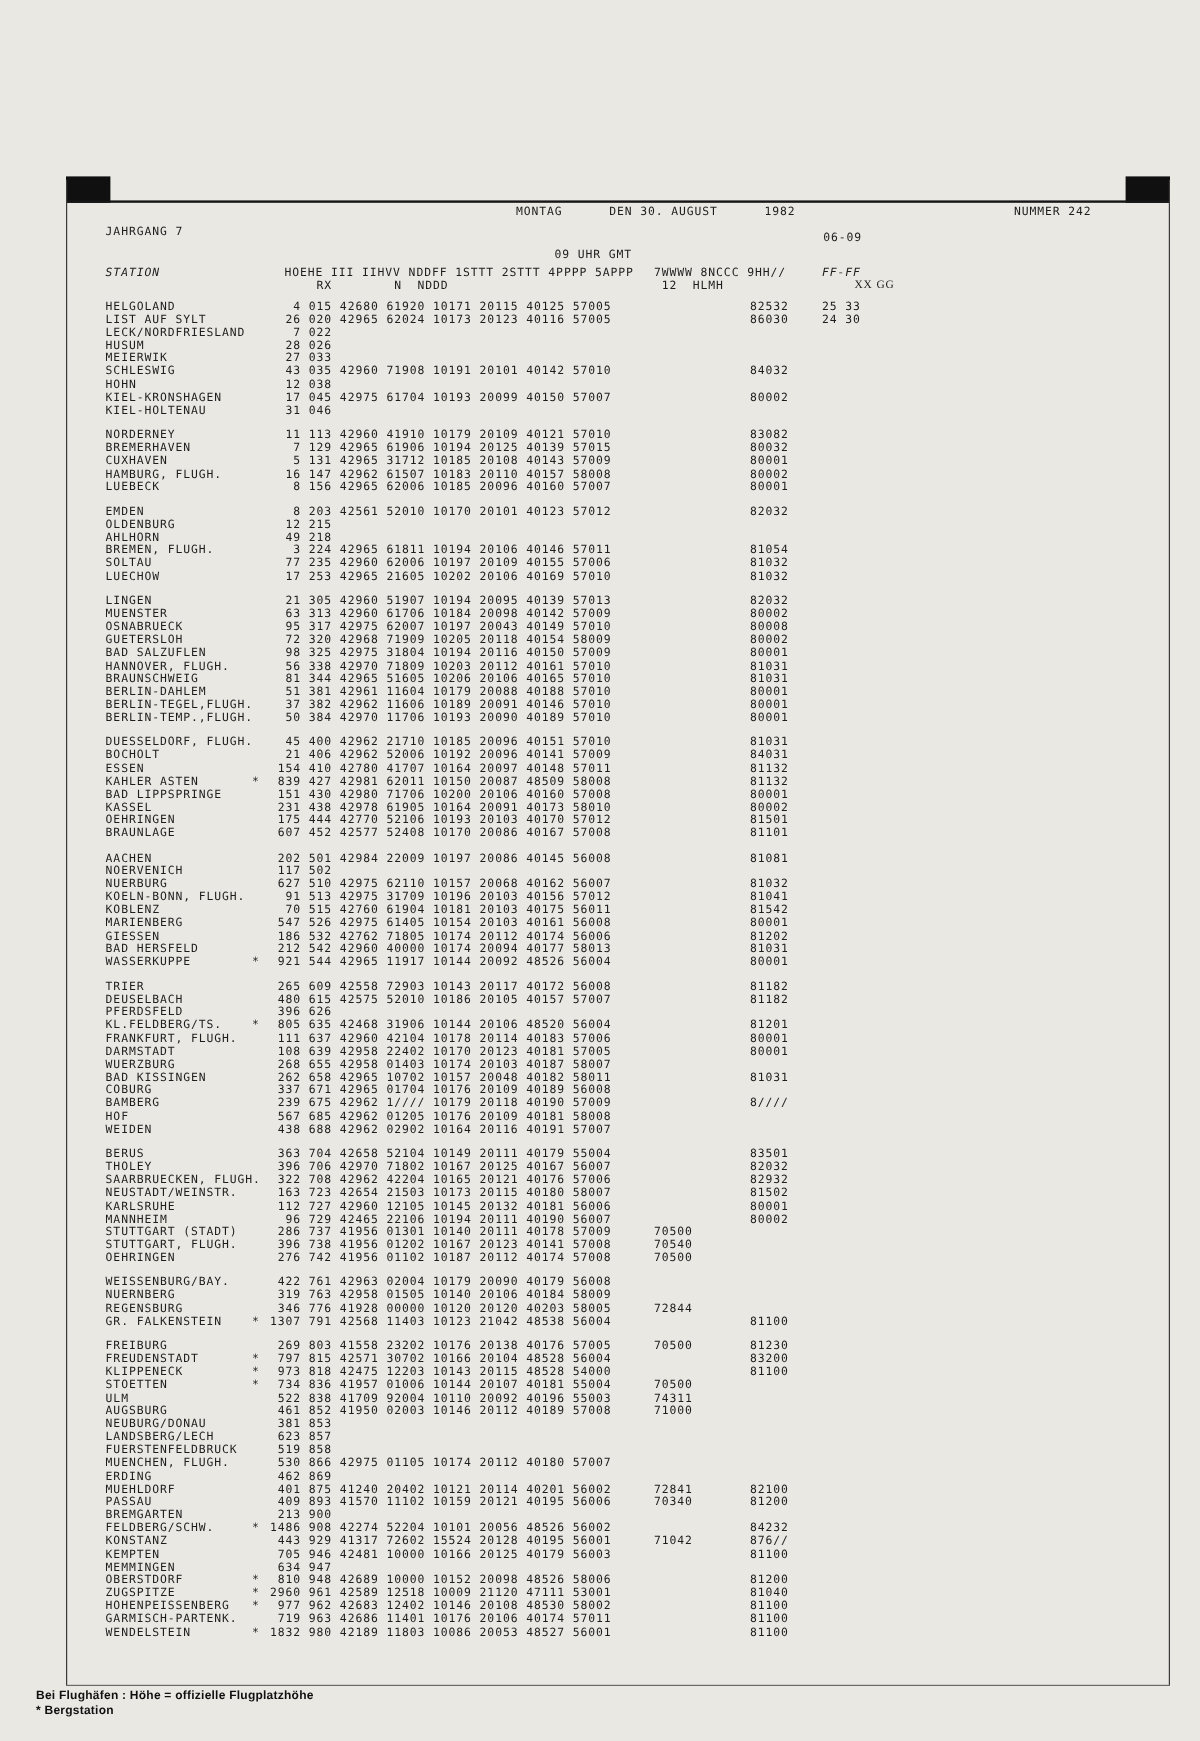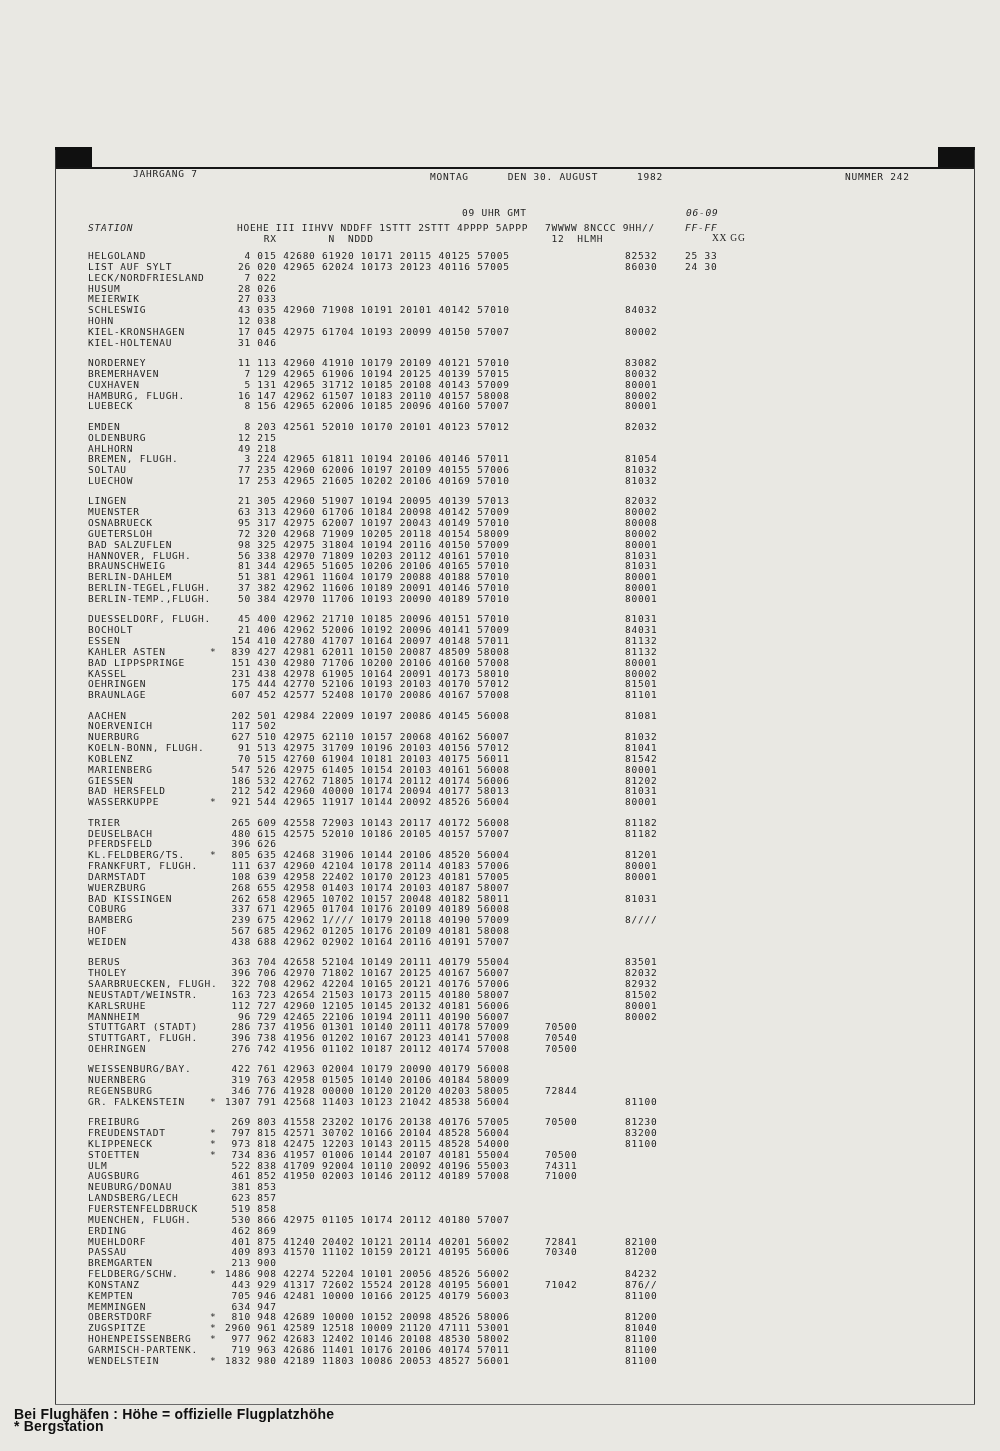--- a/index.html
+++ b/index.html
@@ -26,44 +26,44 @@
   .row { display:flex; height:10.85px; line-height:10.85px; }
   .row span { white-space:pre; display:block; }
   .c-station { width:122px; overflow:visible; }
   .c-marker  { width:15px; }
   .c-obs     { width:320px; }
   .c-wx1     { width:80px; }
   .c-wx2     { width:60px; }
   .c-ff      { flex:1; }
 
   .footer {
-    position:absolute; left:14px; top:1408px;
+    position:absolute; left:30px; top:1408px;
     font-family:"Liberation Sans", sans-serif;
-    font-size:14px; font-weight:bold; color:#101010; line-height:12px;
+    font-size:10px; font-weight:bold; color:#101010; line-height:12px;
     letter-spacing:0.2px;
   }
 </style>
 </head>
 <body>
 
 <div class="page">
 
   <div class="corner-tab l"></div>
   <div class="corner-tab r"></div>
   <div class="frame-top"></div>
   <div class="frame-left"></div>
   <div class="frame-right"></div>
   <div class="frame-bottom"></div>
 
-  <span class="abs mono" style="left:88px;  top:168px;margin-left:45px;">JAHRGANG 7</span>
+  <span class="abs mono" style="left:88px;  top:188px;">JAHRGANG 7</span>
   <span class="abs mono" style="left:430px; top:171px;">MONTAG      DEN 30. AUGUST      1982</span>
   <span class="abs mono" style="left:845px; top:171px;">NUMMER 242</span>
 
   <span class="abs mono" style="left:462px; top:207px;">09 UHR GMT</span>
-  <span class="abs mono" style="left:686px; top:207px;font-style:italic;">06-09</span>
+  <span class="abs mono" style="left:686px; top:193px;">06-09</span>
 
   <span class="abs mono" style="left:88px;  top:222px;font-style:italic;">STATION</span>
   <span class="abs mono" style="left:225px; top:222px;margin-left:12px;">HOEHE III IIHVV NDDFF 1STTT 2STTT 4PPPP 5APPP</span>
   <span class="abs mono" style="left:545px; top:222px;">7WWWW 8NCCC 9HH//</span>
   <span class="abs mono" style="left:685px; top:222px;font-style:italic;">FF-FF</span>
 
   <span class="abs mono" style="left:225px; top:233px;">      RX        N  NDDD</span>
   <span class="abs mono" style="left:545px; top:233px;"> 12  HLMH</span>
   <span class="abs mono" style="left:712px; top:233px;font-family:Liberation Serif, serif;">XX GG</span>
 

